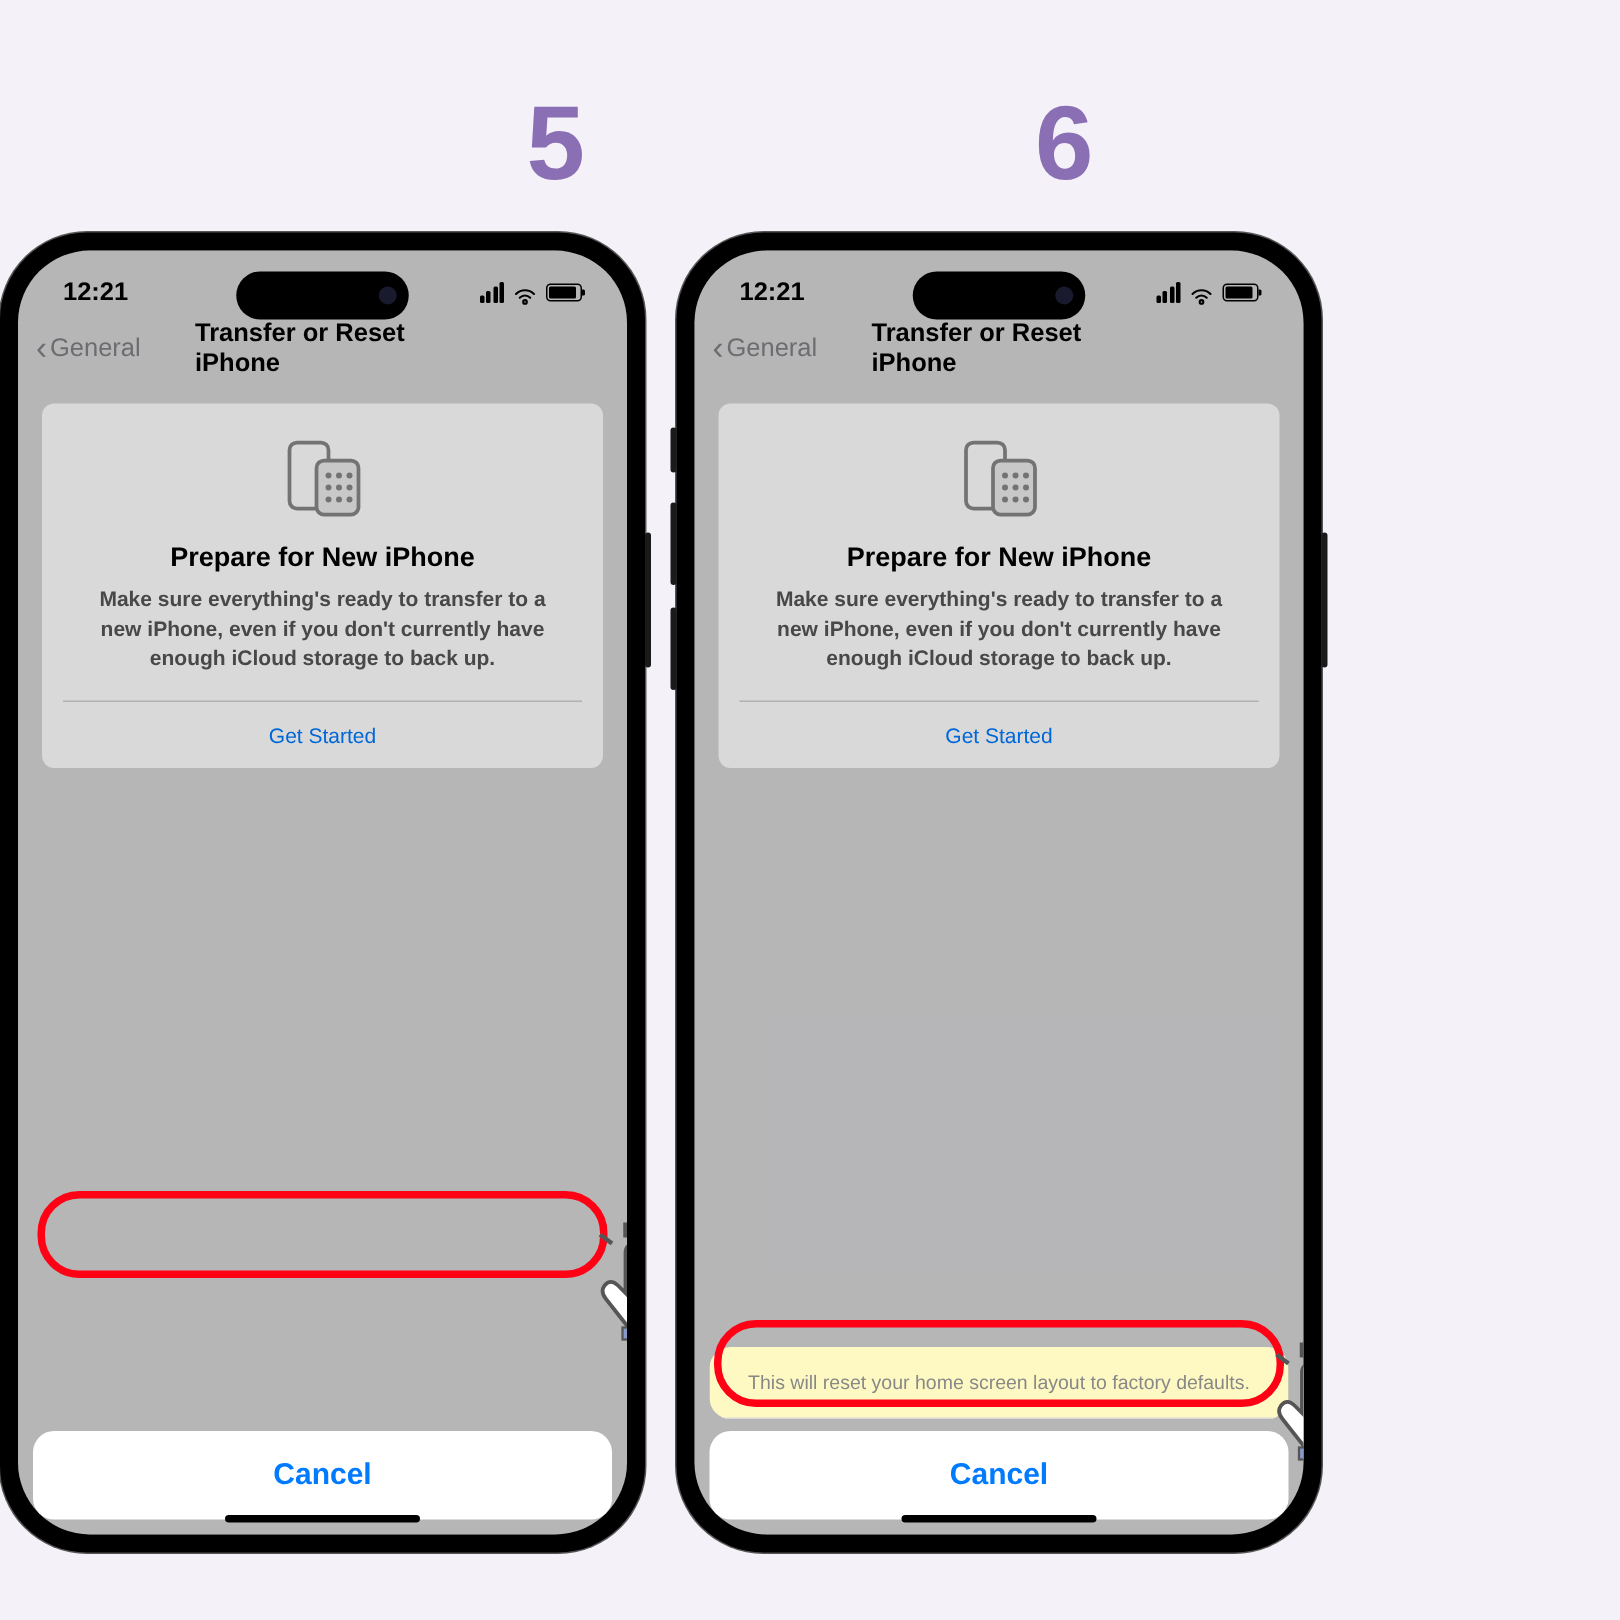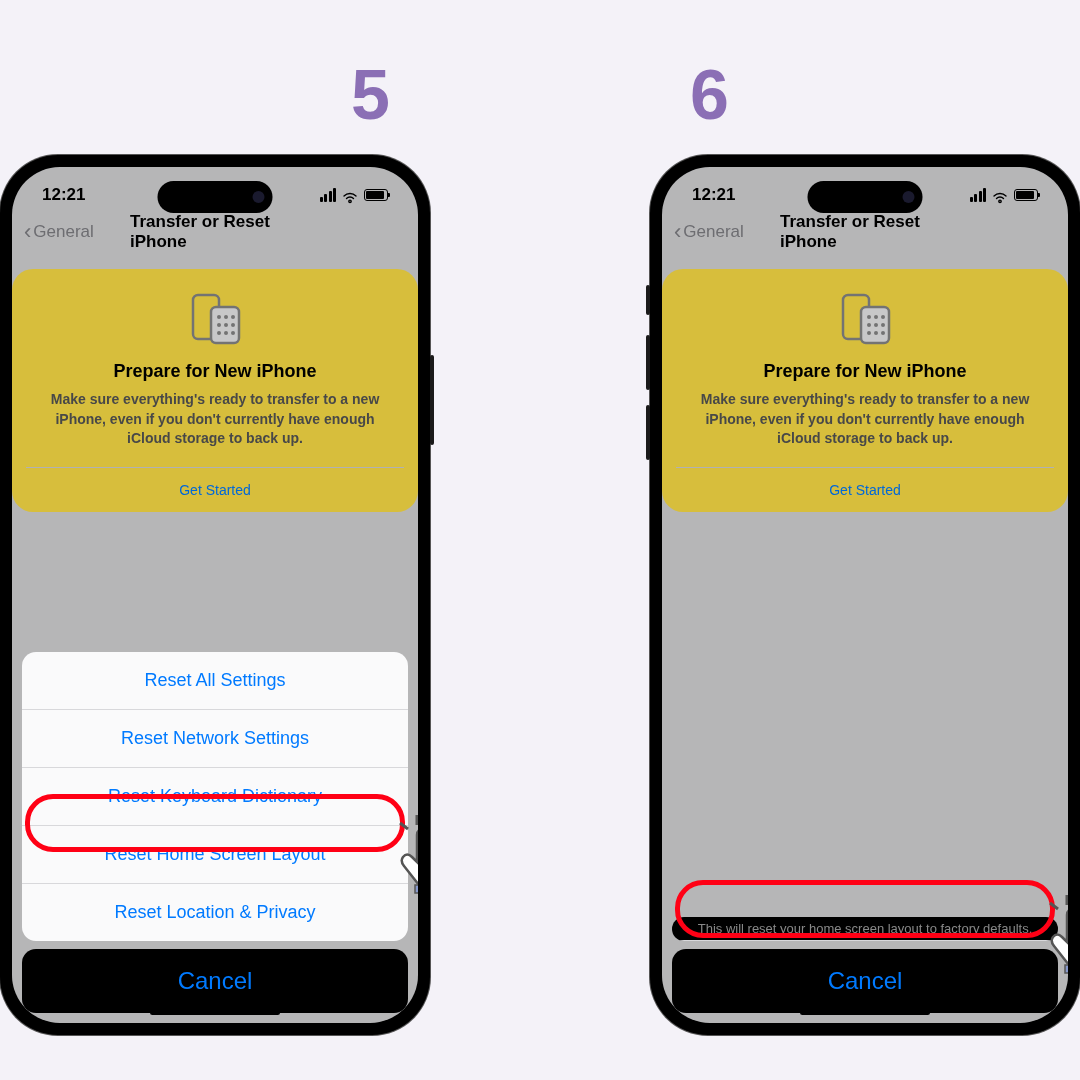--- a/index.html
+++ b/index.html
@@ -4,21 +4,21 @@
 <style>
 * { margin:0; padding:0; box-sizing:border-box; }
 body {
   width:1080px; height:1080px;
   background:#f4f2f8;
   font-family:-apple-system,BlinkMacSystemFont,"Helvetica Neue",Arial,sans-serif;
   position:relative; overflow:hidden;
 }
 .steps { display:flex; justify-content:center; gap:300px; padding-top:55px; }
 .step-num { font-size:70px; font-weight:700; color:#8b6fb5; }
-.phones { display:flex; justify-content:space-between; gap:50px; margin-top:20px; }
+.phones { display:flex; justify-content:flex-start; gap:21px; margin-top:20px; }
 .phone {
   width:430px; height:880px;
   background:#000; border-radius:58px; padding:12px;
   position:relative;
   box-shadow:0 0 0 1px #555;
 }
 .side-btn { position:absolute; background:#1a1a1a; border-radius:2px; }
 .vol-up { left:-4px; top:180px; width:4px; height:55px; }
 .vol-dn { left:-4px; top:250px; width:4px; height:55px; }
 .silent { left:-4px; top:130px; width:4px; height:30px; }
@@ -51,41 +51,41 @@
 .batt::before { content:""; position:absolute; left:1px; top:1px; bottom:1px; width:18px; background:#000; border-radius:1px;}
 .batt::after { content:""; position:absolute; right:-3px; top:3px; width:2px; height:4px; background:#000; border-radius:0 1px 1px 0;}
 .nav-header {
   display:flex; align-items:center; padding:6px 12px 14px;
   position:relative;
 }
 .back { display:flex; align-items:center; color:#808085; font-size:17px; }
 .chev { font-size:22px; margin-right:2px; }
 .nav-title { position:absolute; left:50%; transform:translateX(-50%); font-weight:600; font-size:17px;margin-left:11px; }
 .card {
-  margin:10px 0; background:#fde047; border-radius:21px;
+  margin:10px 16px; background:#ffffff; border-radius:8px;
   padding:18px 14px 0; text-align:center;
 }
 .card-icon { margin:4px auto 14px; width:60px; height:56px; position:relative; }
 .card-title { font-weight:600; font-size:18px; margin-bottom:8px; }
 .card-desc { font-size:14px; color:#555; line-height:1.4; padding:0 10px;font-weight:bold; }
 .card-sep { border-top:1px solid #d0d0d3; margin-top:18px; }
 .card-cta { padding:14px 0; color:#007aff; font-size:14px; }
 .overlay { position:absolute; left:0; right:0; bottom:0; top:0; background:rgba(0,0,0,0.15); }
 .sheet { position:absolute; left:10px; right:10px; bottom:10px; }
 .sheet-group { background:#fafafb; border-radius:14px; overflow:hidden; margin-bottom:8px; }
 .sheet-item {
   padding:18px 0; text-align:center; color:#007aff; font-size:18px;
   border-bottom:0.5px solid #d8d8db;
 }
 .sheet-item:last-child { border-bottom:none; }
 .sheet-item.danger { color:#ff3b30; }
-.sheet-header { padding:4px 18px; text-align:center; color:#888; font-size:13px; background:#000000; border-bottom:0.5px solid #d8d8db;}
+.sheet-header { padding:16px 18px; text-align:center; color:#888; font-size:13px; background:#fef9c3; border-bottom:0.5px solid #d8d8db;}
 .sheet-cancel {
-  background:#000000; border-radius:14px; padding:18px 0;
-  text-align:center; color:#007aff; font-size:24px; font-weight:400;
+  background:#ffffff; border-radius:14px; padding:18px 0;
+  text-align:center; color:#007aff; font-size:20px; font-weight:700;
 }
 .highlight {
   position:absolute; border:5px solid #ff0015; border-radius:28px;
   pointer-events:none; z-index:20;
 }
 .hl1 { left:13px; right:13px; top:627px; height:58px; }
 .hl2 { left:13px; right:13px; top:713px; height:58px; }
 .pointer {
   position:absolute; width:85px; height:90px; z-index:30;
 }
@@ -151,27 +151,20 @@
               <circle cx="48" cy="42" r="2" fill="#888"></circle>
             </svg>
         </div>
         <div class="card-title">Prepare for New iPhone</div>
         <div class="card-desc">Make sure everything's ready to transfer to a new iPhone, even if you don't currently have enough iCloud storage to back up.</div>
         <div class="card-sep"></div>
         <div class="card-cta">Get Started</div>
       </div>
       <div class="overlay"></div>
       <div class="sheet">
-        <div class="sheet-group">
-          <div class="sheet-item">Reset All Settings</div>
-          <div class="sheet-item">Reset Network Settings</div>
-          <div class="sheet-item">Reset Keyboard Dictionary</div>
-          <div class="sheet-item">Reset Home Screen Layout</div>
-          <div class="sheet-item">Reset Location &amp; Privacy</div>
-        </div>
         <div class="sheet-cancel">Cancel</div>
       </div>
       <div class="highlight hl1"></div>
       <div class="pointer p1">
         <svg viewBox="0 0 85 90">
             <g transform="translate(10,8)">
               <line x1="20" y1="0" x2="20" y2="10" stroke="#555" stroke-width="3"></line>
               <line x1="3" y1="8" x2="11" y2="14" stroke="#555" stroke-width="3"></line>
               <line x1="37" y1="8" x2="29" y2="14" stroke="#555" stroke-width="3"></line>
             </g>

